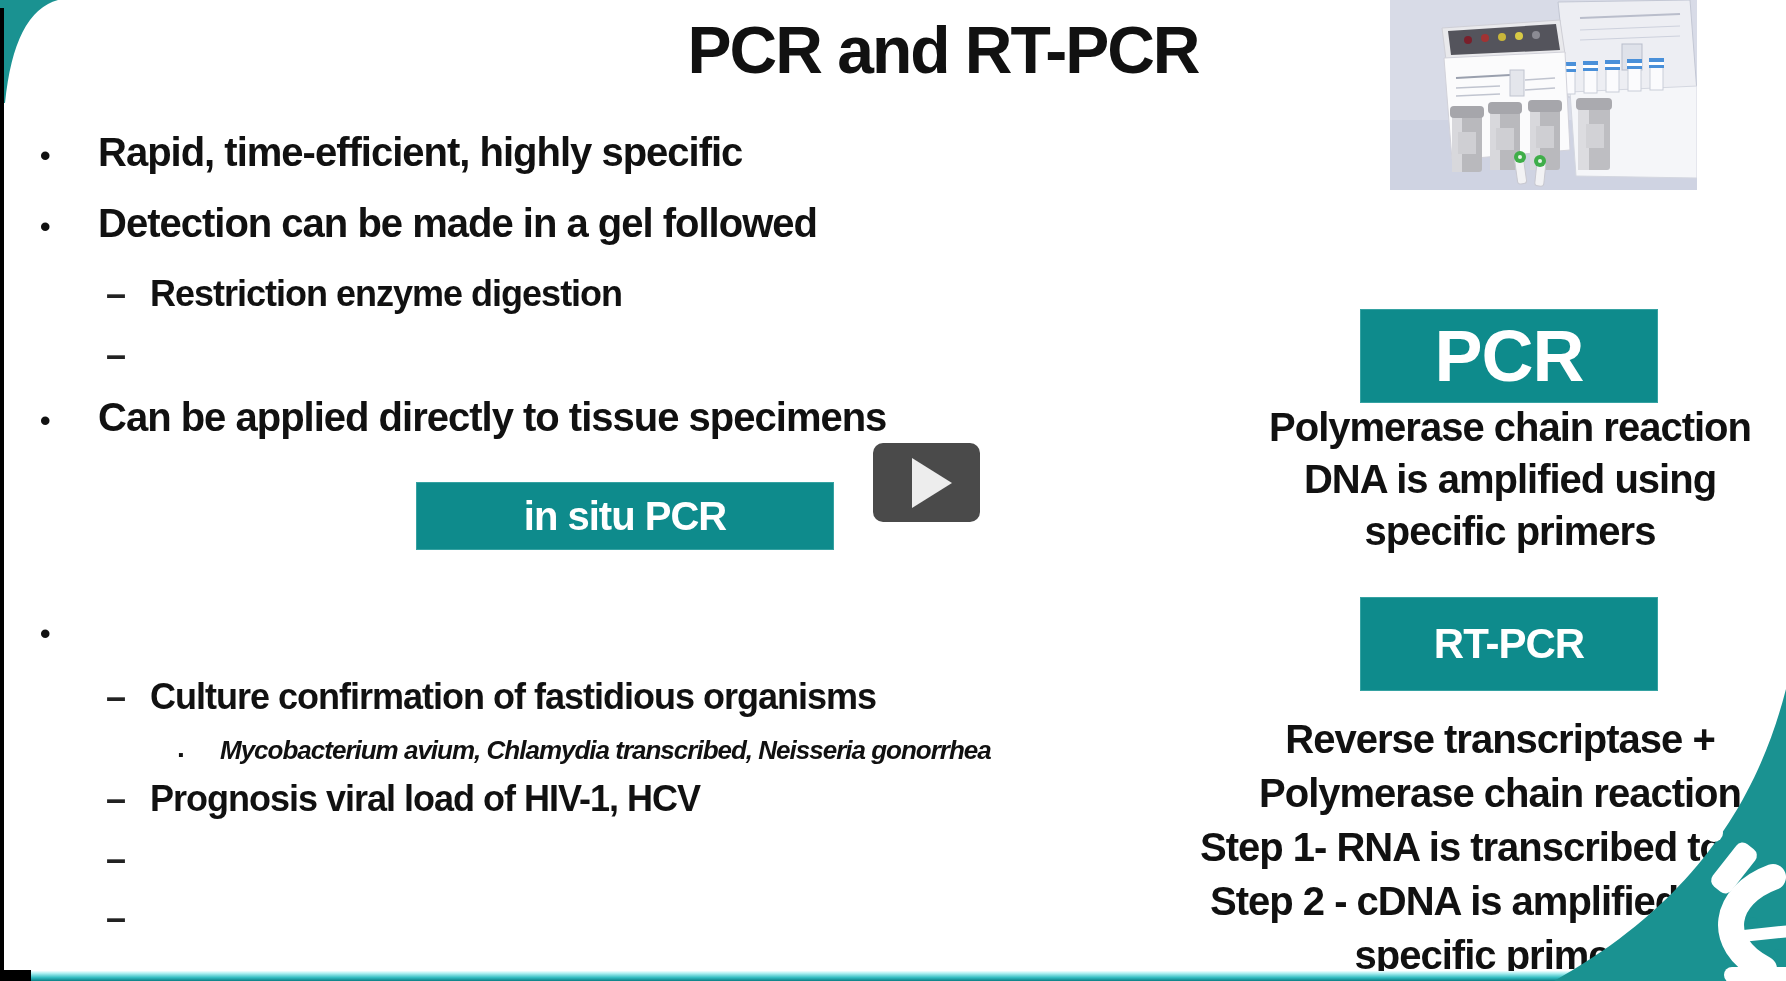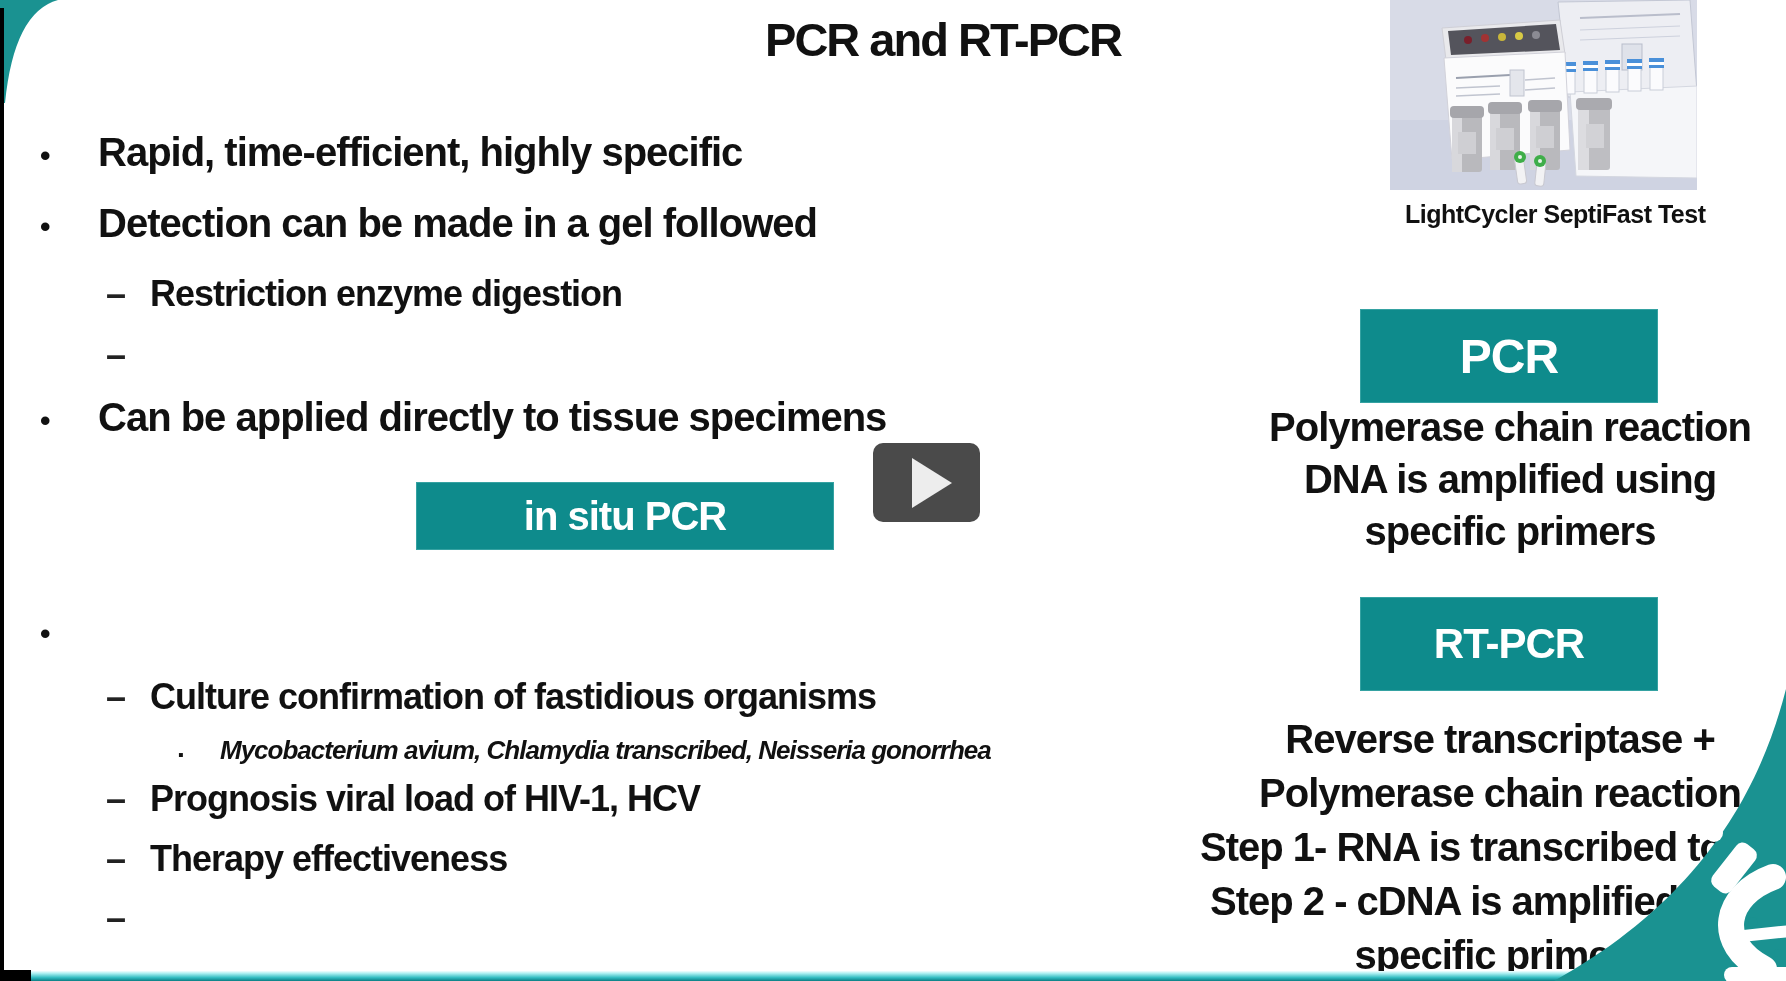--- a/index.html
+++ b/index.html
@@ -5,38 +5,38 @@
   html,body{margin:0;padding:0;}
   body{
     width:1786px;height:981px;position:relative;overflow:hidden;
     background:#ffffff;color:#111;
     font-family:"Liberation Sans",sans-serif;font-weight:bold;
   }
   .abs{position:absolute;}
   
   .title{
     left:100px;top:12px;width:1686px;text-align:center;
-    font-size:47px;letter-spacing:-2px;
+    font-size:66px;letter-spacing:-2px;
   }
   
   .line{display:flex;align-items:flex-start;white-space:nowrap;letter-spacing:-1px;}
   .l1{left:40px;font-size:40px;line-height:52px;}
   .l1 .mk{width:58px;font-size:30px;transform:translateY(4px);flex:none;}
   .l1.big{font-size:44px;line-height:56px;}
   .l2{left:106px;font-size:36px;line-height:46px;}
   .l2 .mk{width:44px;font-size:36px;flex:none;color:#222;}
   .l3{left:178px;font-size:26px;line-height:34px;font-style:italic;}
   .l3 .mk{width:42px;font-size:16px;transform:translateY(5px);flex:none;font-style:normal;}
   
   .tealbox{
     background:#0e8b8c;color:#fff;display:flex;align-items:center;justify-content:center;
     letter-spacing:-1px;border:1px solid #35a2a2;
   }
   .insitu{left:416px;top:482px;width:416px;height:66px;font-size:40px;}
-  .pcrbox{left:1360px;top:309px;width:296px;height:92px;font-size:48px;}
+  .pcrbox{left:1360px;top:309px;width:296px;height:92px;font-size:72px;}
   .rtpcrbox{left:1360px;top:597px;width:296px;height:92px;font-size:42px;}
   
   .kitcap{left:1405px;top:198px;font-size:25px;line-height:33px;letter-spacing:-0.5px;}
   .rdesc{width:600px;text-align:center;letter-spacing:-1px;}
   .pcrdesc{left:1210px;top:401px;font-size:40px;line-height:52px;}
   .rtpcrdesc{left:1200px;top:712px;font-size:40px;line-height:54px;}
   .rdesc div{white-space:nowrap;}
   
   .play{
     left:873px;top:443px;width:107px;height:79px;border-radius:10px;
@@ -102,21 +102,20 @@
 <div class="abs line l3" style="top:733px">
   <span class="mk">▪</span>
   <span>Mycobacterium avium, Chlamydia transcribed, Neisseria gonorrhea</span>
 </div>
 <div class="abs line l2" style="top:776px">
   <span class="mk">–</span>
   <span>Prognosis viral load of HIV-1, HCV</span>
 </div>
 <div class="abs line l2" style="top:836px">
   <span class="mk">–</span>
-  <span>Therapy effectiveness</span>
 </div>
 <div class="abs line l2" style="top:895px">
   <span class="mk">–</span>
 </div>
 
 <svg class="abs kit" width="307" height="190" viewBox="0 0 307 190">
   <rect x="0" y="0" width="307" height="190" fill="#d8dbe7"></rect>
   <rect x="0" y="120" width="307" height="70" fill="#cfd3e2"></rect>
 
   <polygon points="168,2 300,0 307,92 178,97" fill="#edeef3" stroke="#c3c7d4" stroke-width="1"></polygon>
@@ -201,21 +200,20 @@
     <rect x="126" y="158" width="9" height="26" rx="3" fill="#f2f2f4" stroke="#c8c8d0" transform="rotate(-8 130 170)"></rect>
     <circle cx="130" cy="157" r="6" fill="#3fae49"></circle>
       <circle cx="130" cy="157" r="2" fill="#e8f5e9"></circle>
     <rect x="146" y="162" width="9" height="24" rx="3" fill="#f2f2f4" stroke="#c8c8d0" transform="rotate(6 150 172)"></rect>
     <circle cx="150" cy="161" r="6" fill="#3fae49"></circle>
       <circle cx="150" cy="161" r="2" fill="#e8f5e9"></circle>
   </g>
 </svg>
 
 <div class="abs kitcap">
-  <div>LightCycler SeptiFast Test</div>
 </div>
 
 <div class="abs tealbox pcrbox">
   <span>PCR</span>
 </div>
 <div class="abs rdesc pcrdesc">
   <div>Polymerase chain reaction</div>
   <div>DNA is amplified using</div>
   <div>specific primers</div>
 </div>

